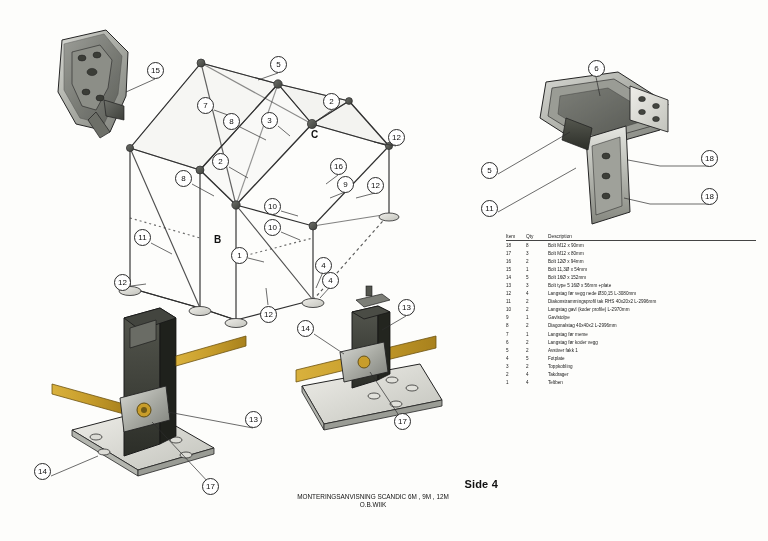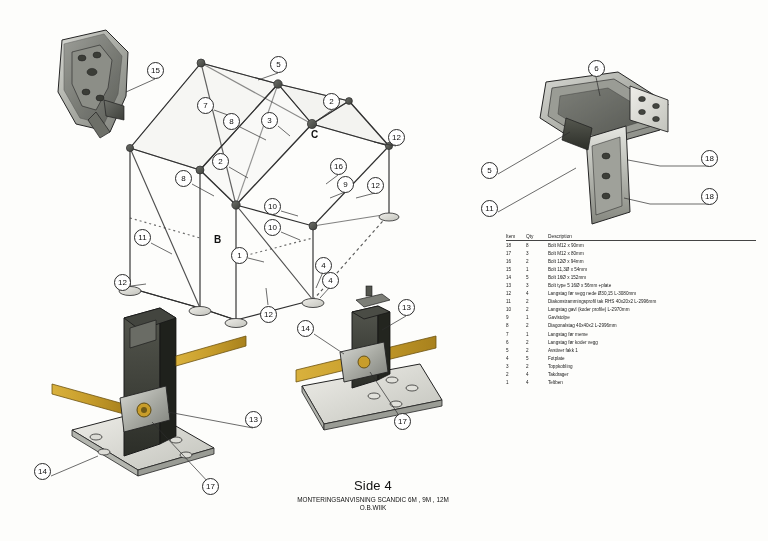--- a/index.html
+++ b/index.html
@@ -58,21 +58,21 @@
   #parts-table .c-qty  { width: 22px; }
   
   #title-block {
     position: absolute;
     left: 248px;
     top: 478px;
     width: 250px;
     text-align: center;
     color: #111;
   }
-  #title-block .t1 { font-size: 13px; font-weight: normal; letter-spacing: .2px; }
+  #title-block .t1 { font-size: 11px; font-weight: bold; letter-spacing: .2px; text-align: right; }
   #title-block .t2 { font-size: 6.4px; margin-top: 3px; }
   #title-block .t3 { font-size: 6.4px; margin-top: 1px; }
   
   svg.art {
     position: absolute;
     left: 0; top: 0;
     width: 768px;
     height: 541px;
     z-index: 10;
   }

